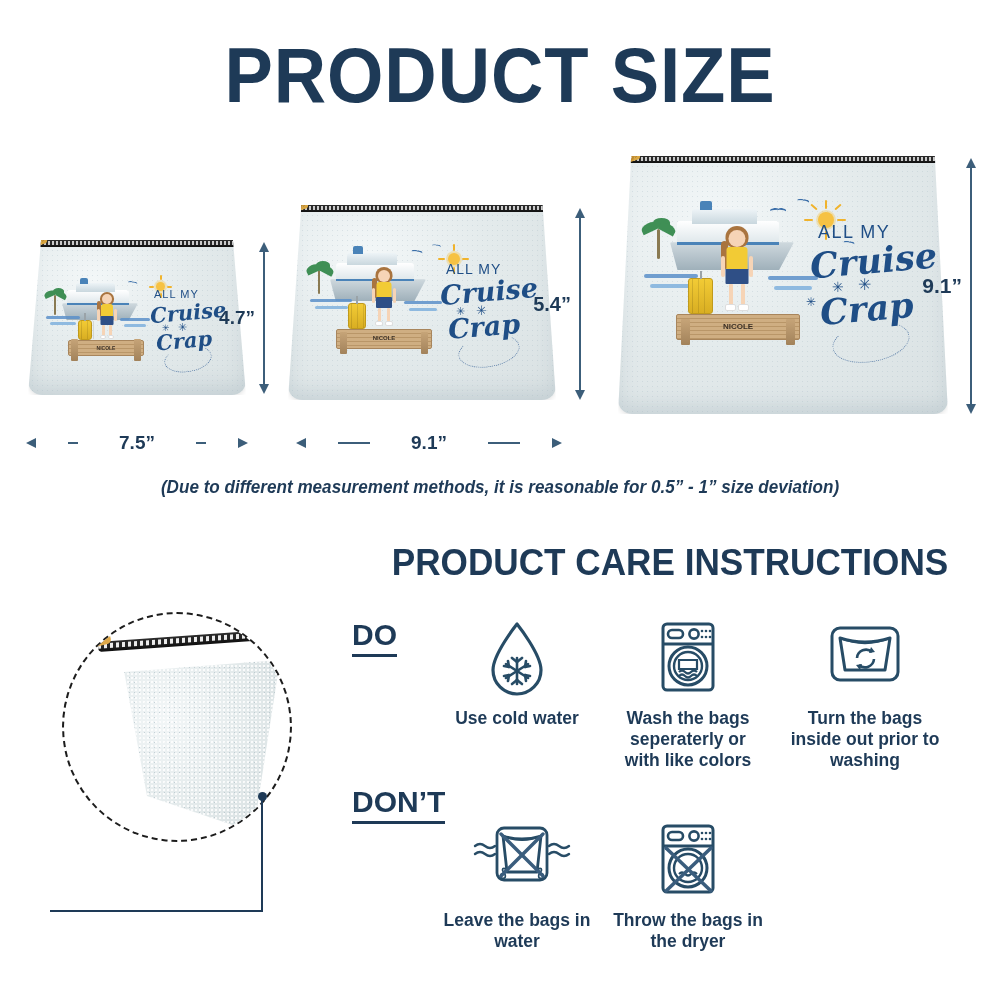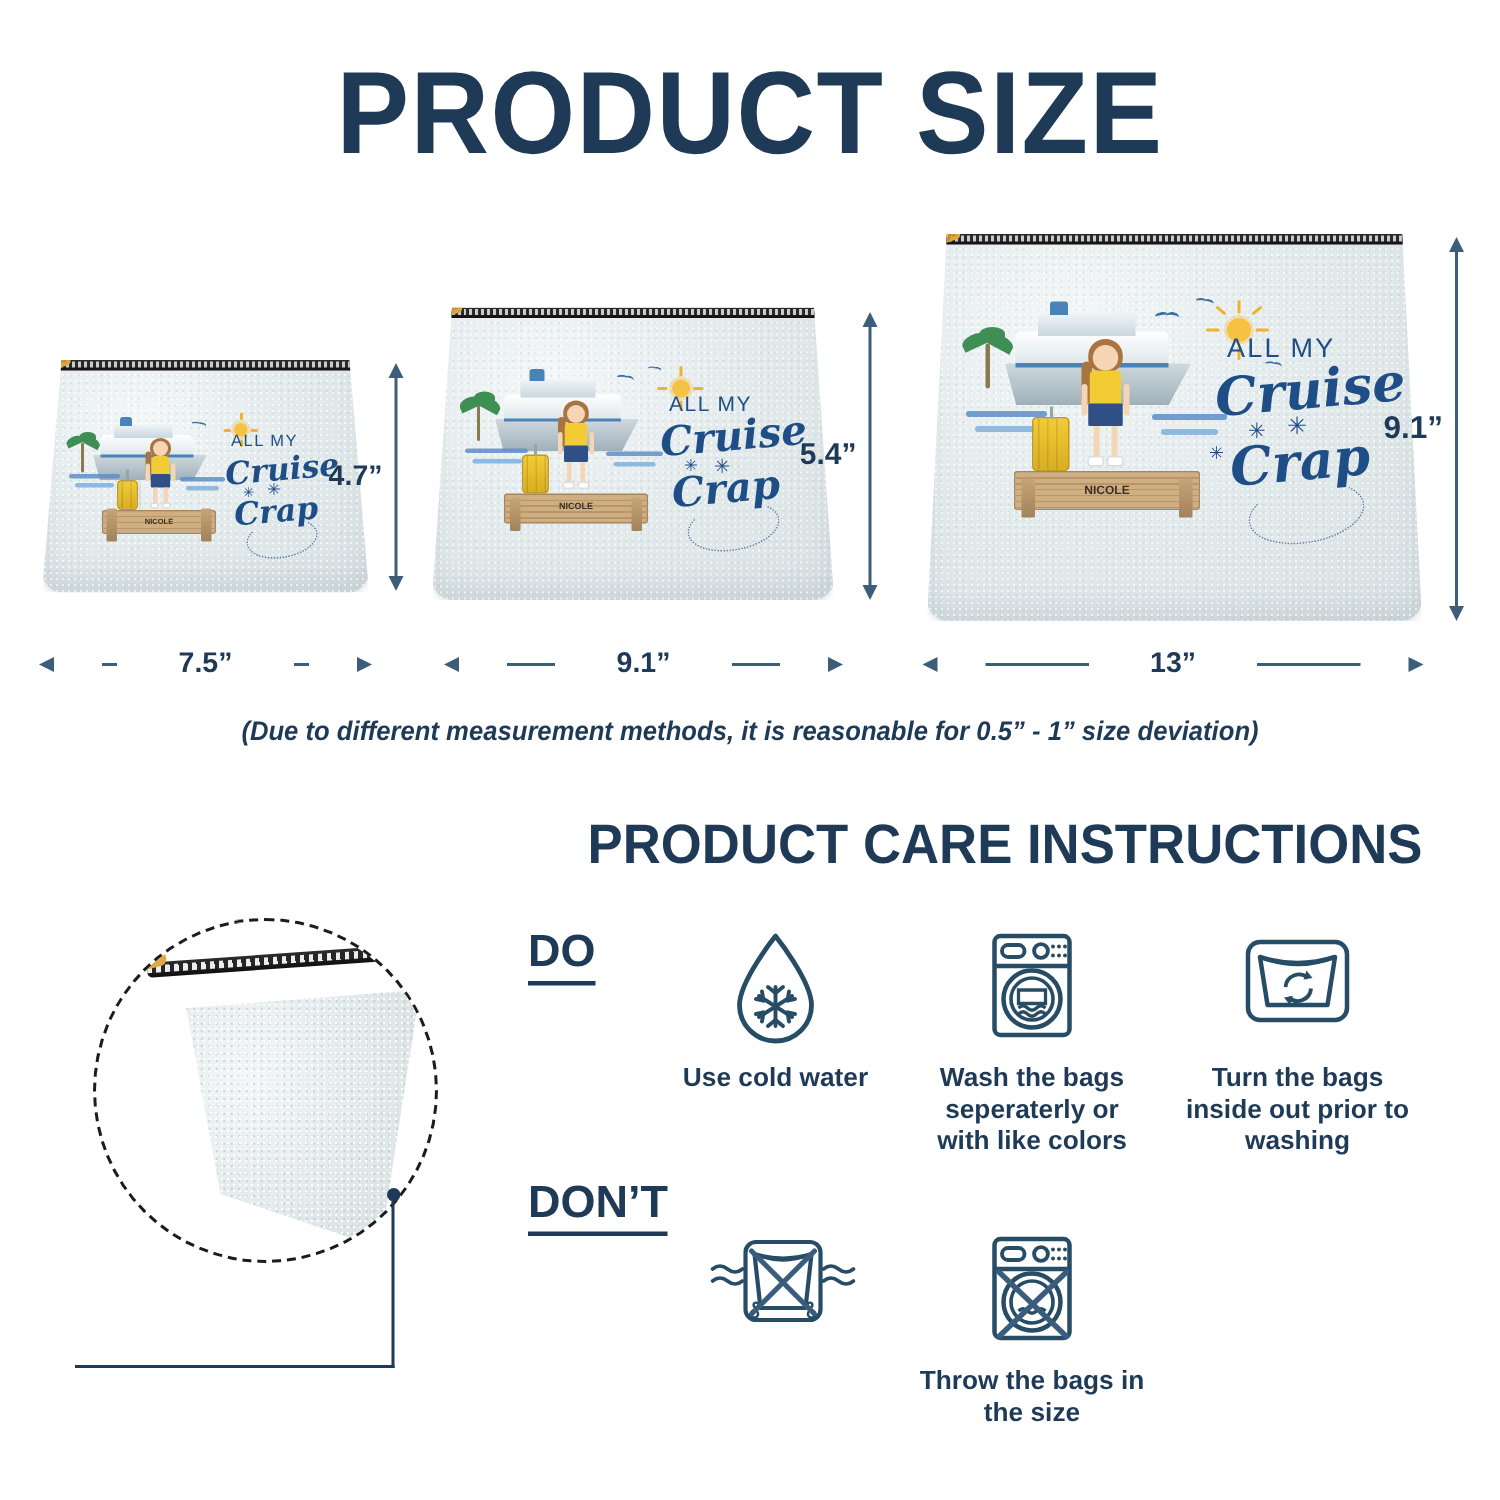--- a/index.html
+++ b/index.html
@@ -532,27 +532,20 @@
         <div class="zip-pull"></div>
       </div>
     </div>
   </div>
 
   <div class="dim-v" style="left:966px;top:158px;height:256px;">
     <div class="arrow-u"></div>
       <div class="ln"></div>
       <div class="arrow-d"></div>
     <span class="lbl" style="font-size:21px;">9.1”</span>
-  </div>
-  <div class="dim-h" style="left:615px;top:432px;width:334px;">
-    <div class="arrow-l"></div>
-      <div class="ln"></div>
-    <span class="lbl" style="font-size:19px;">13”</span>
-    <div class="ln"></div>
-      <div class="arrow-r"></div>
   </div>
 
   <div class="disclaimer">(Due to different measurement methods, it is reasonable for 0.5” - 1” size deviation)</div>
 
   <div class="care-title">PRODUCT CARE INSTRUCTIONS</div>
 
   <div class="detail-circle">
     <div class="detail-inner"></div>
     <div class="detail-zip"></div>
     <div class="detail-pull"></div>
@@ -646,20 +639,21 @@
           <path d="M2 34 q5 -4 10 0 t10 0"></path>
           <path d="M76 26 q5 -4 10 0 t10 0"></path>
           <path d="M76 34 q5 -4 10 0 t10 0"></path>
         </g>
         <g stroke="#3a5d7d" stroke-width="3.4" stroke-linecap="round">
           <line x1="28" y1="14" x2="70" y2="56"></line>
           <line x1="70" y1="14" x2="28" y2="56"></line>
         </g>
       </svg>
     </div>
+    <div class="care-text">Leave the bags in water</div>
   </div>
 
   <div class="care-item" style="left:613px;top:820px;">
     <div class="care-icon">
       <svg width="88" height="84" viewBox="0 0 88 84">
         <rect x="19" y="6" width="50" height="66" rx="4" fill="none" stroke="#274c66" stroke-width="3"></rect>
         <line x1="19" y1="26" x2="69" y2="26" stroke="#274c66" stroke-width="3"></line>
         <rect x="24" y="12" width="15" height="8" rx="4" fill="none" stroke="#274c66" stroke-width="2.6"></rect>
         <circle cx="50" cy="16" r="4.6" fill="none" stroke="#274c66" stroke-width="2.6"></circle>
         <g fill="#274c66">
@@ -672,17 +666,17 @@
         </g>
         <circle cx="44" cy="48" r="19" fill="none" stroke="#274c66" stroke-width="3"></circle>
         <circle cx="44" cy="48" r="14" fill="none" stroke="#274c66" stroke-width="2.4"></circle>
         <path d="M35 54 q3 -3 6 0 t6 0 t6 0" fill="none" stroke="#274c66" stroke-width="2.2"></path>
         <g stroke="#3a5d7d" stroke-width="3.6" stroke-linecap="round">
           <line x1="22" y1="28" x2="67" y2="71"></line>
           <line x1="67" y1="28" x2="22" y2="71"></line>
         </g>
       </svg>
     </div>
-    <div class="care-text">Throw the bags in the size</div>
+    <div class="care-text">Throw the bags in the dryer</div>
   </div>
 
 
 </div>
 
 </body></html>

